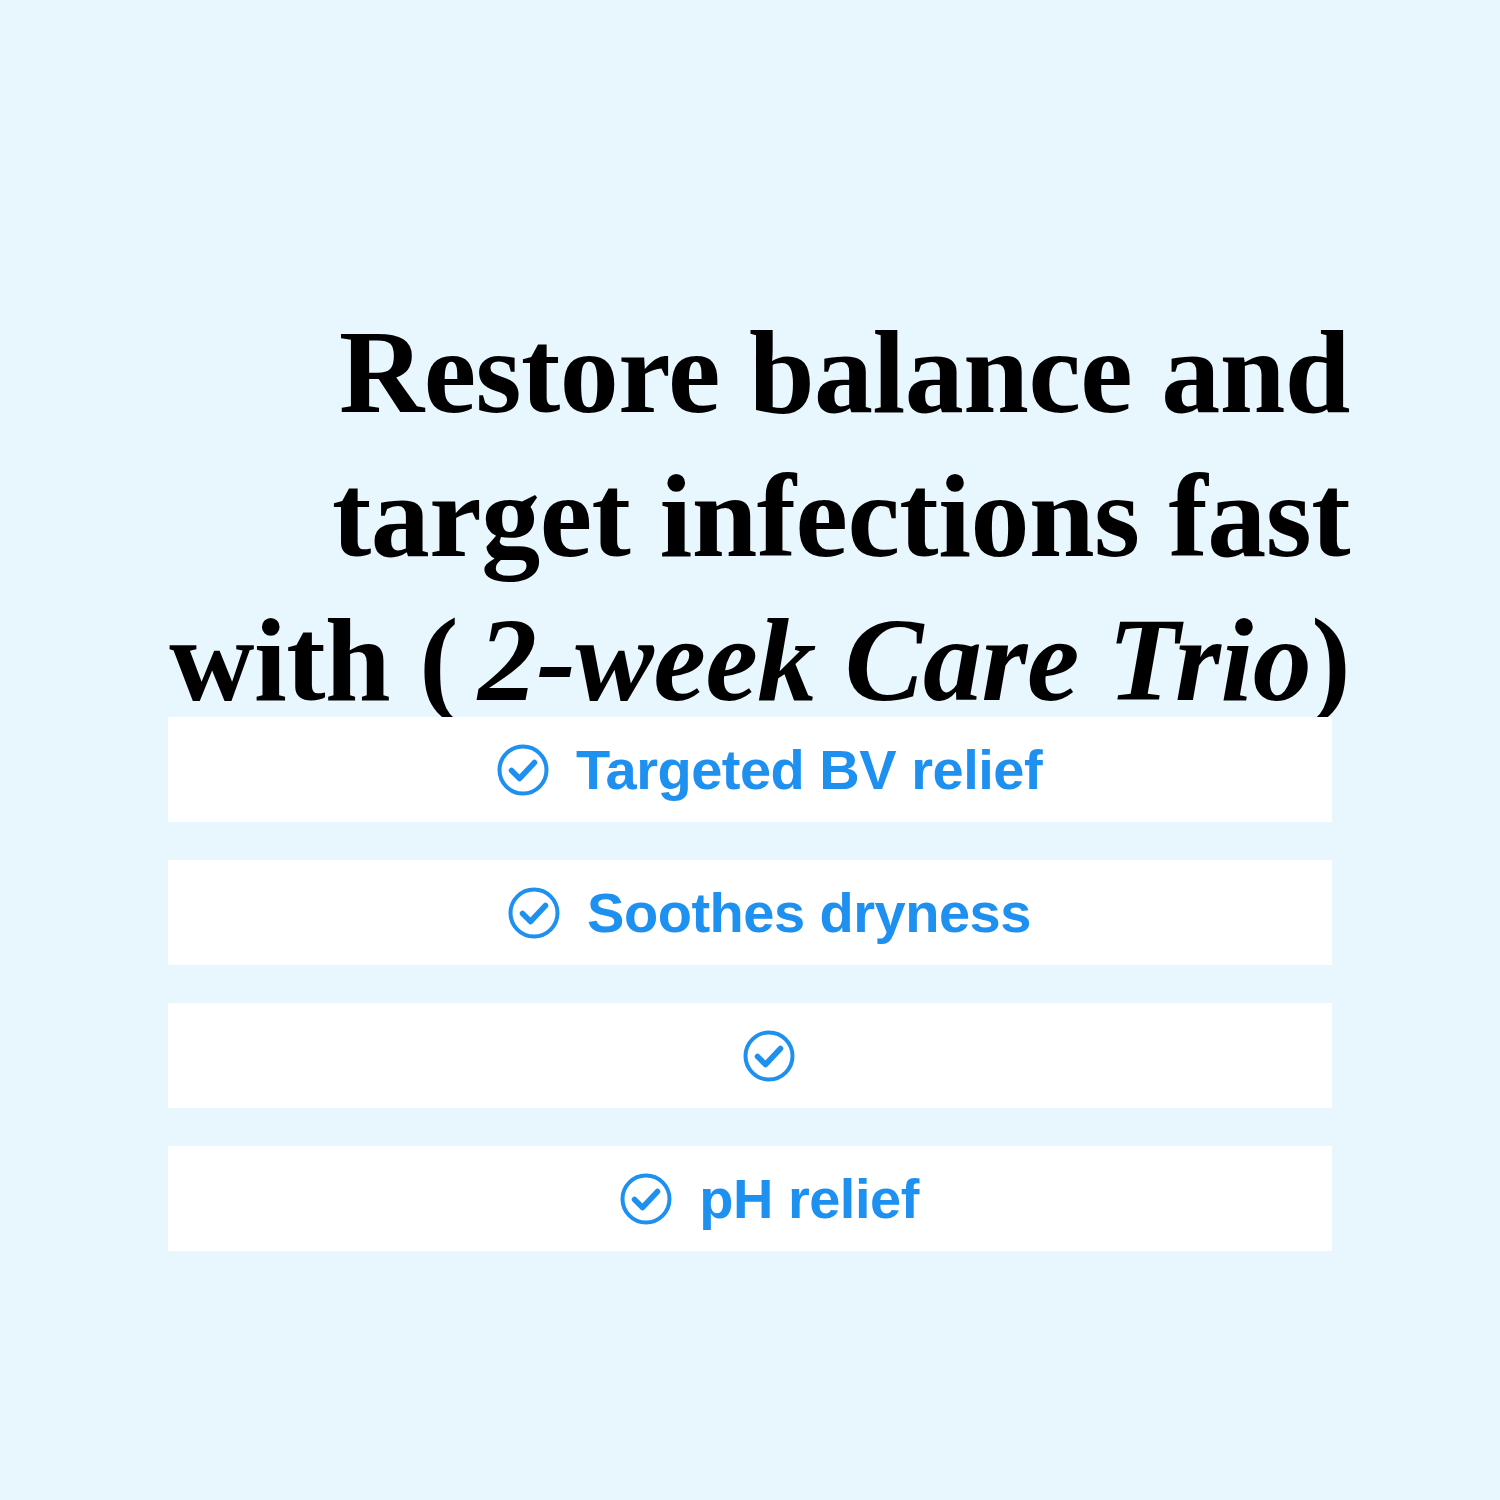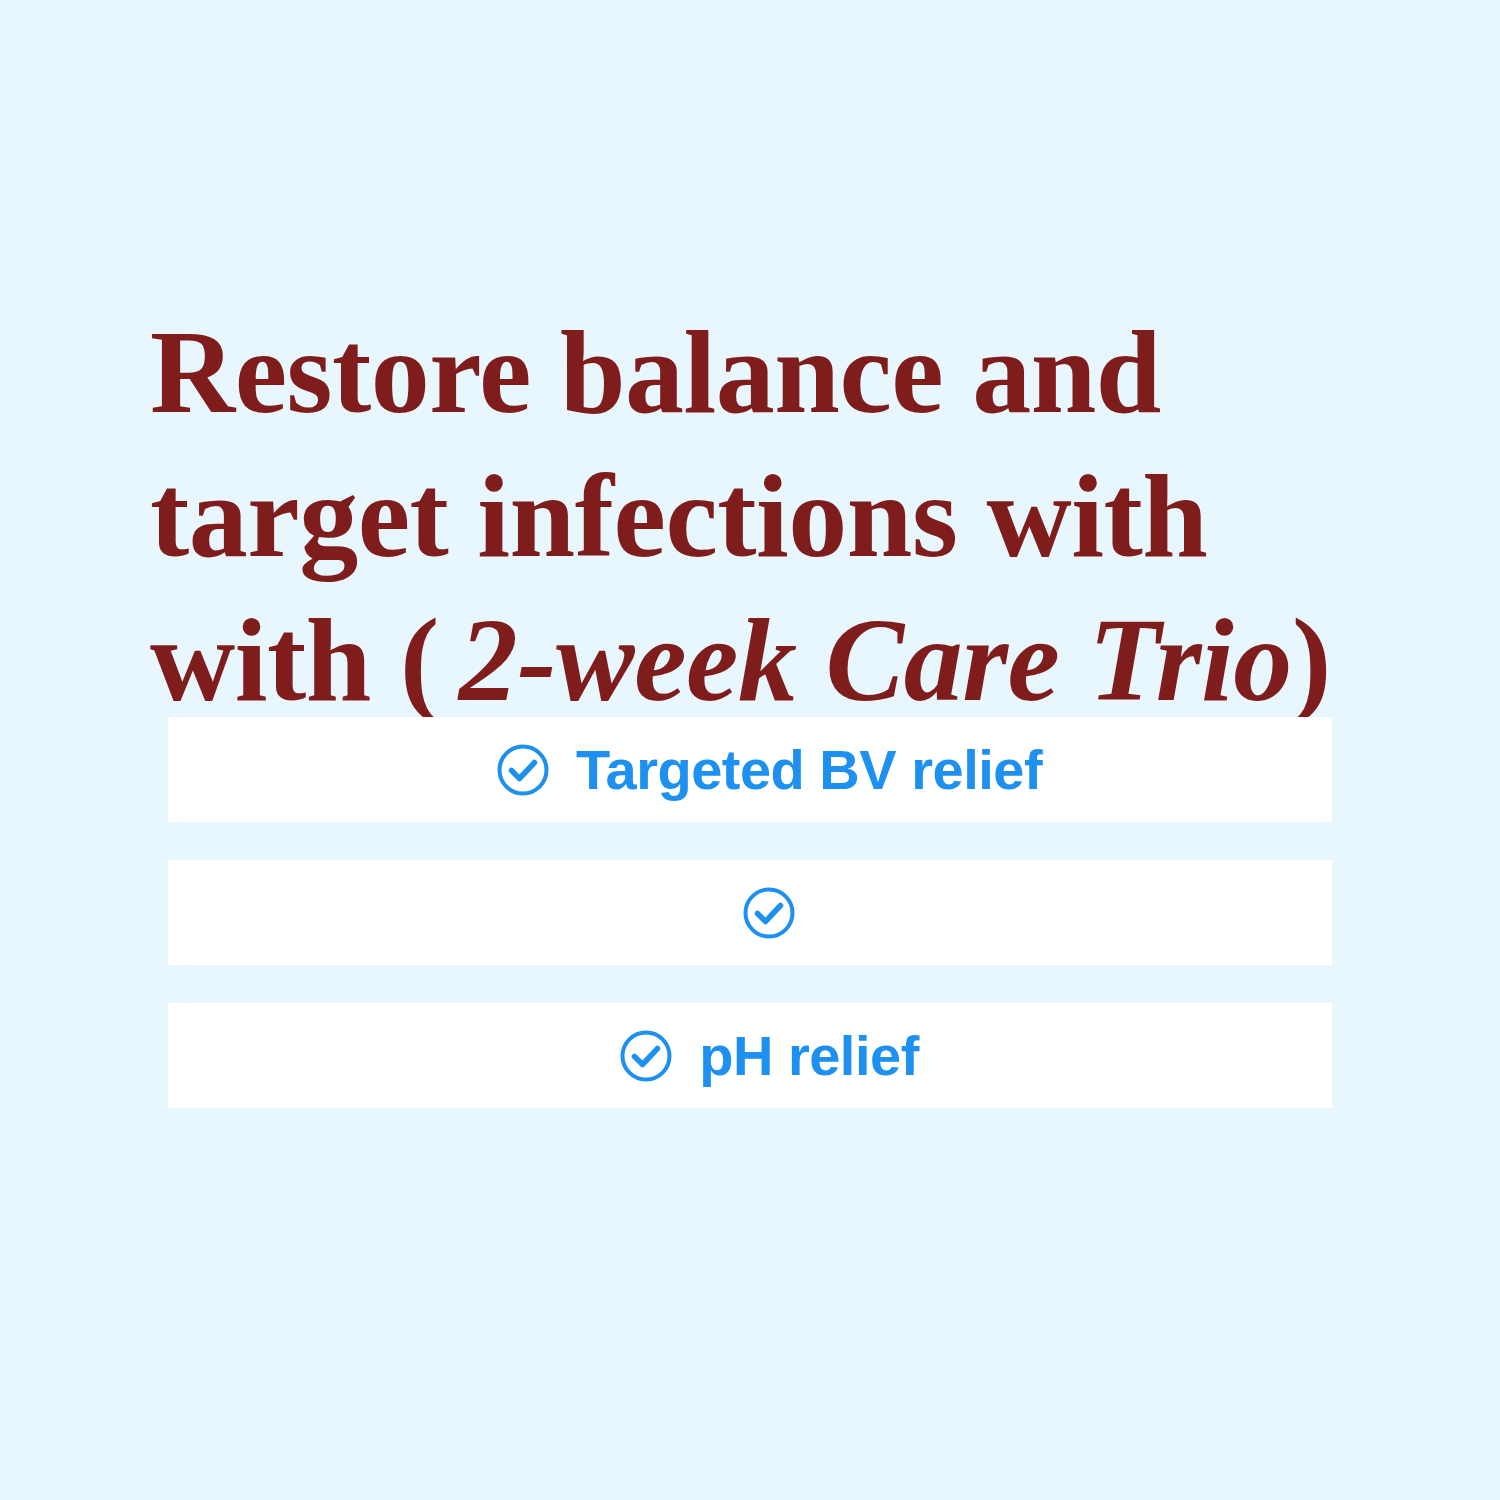--- a/index.html
+++ b/index.html
@@ -21,27 +21,27 @@
     background: #e8f6fd;
     box-sizing: border-box;
   }
 
   
   .headline {
     position: absolute;
     top: 222px;
     left: 150px;
     width: 1200px;
-    text-align: left;
+    text-align: right;
     font-family: "Liberation Serif", "DejaVu Serif", serif;
     font-weight: 700;
     font-size: 118px;
     line-height: 1.22;
     letter-spacing: -0.5px;
-    color: #7f1d1d;
+    color: #000000;
   }
   .headline .em {
     font-style: italic;
     font-weight: 700;
     margin-left: 20px;
   }
   .headline .paren {
     font-style: normal;
     font-weight: 700;
   }
@@ -90,36 +90,45 @@
     white-space: nowrap;
   }
 </style>
 </head>
 <body>
 
 <div class="page">
 
   <h1 class="headline">
     <span>Restore balance and</span><br>
-    <span>target infections with</span><br>
+    <span>target infections fast</span><br>
     <span>with </span><span class="paren">(</span><span class="em">2-week Care Trio</span><span class="paren">)</span>
   </h1>
 
   <div class="benefits">
 
     <div class="benefit-row">
       <div class="benefit-inner">
         <svg class="check-icon" viewBox="0 0 54 54">
           <circle cx="27" cy="27" r="23.5" fill="none" stroke="#1e90f0" stroke-width="4"></circle>
           <path d="M15.5 27.5 L23.5 35.5 L38.5 19.5" fill="none" stroke="#1e90f0" stroke-width="5.5" stroke-linecap="round" stroke-linejoin="round"></path>
         </svg>
         <span class="benefit-label">Targeted BV relief</span>
       </div>
     </div>
 
+    <div class="benefit-row">
+      <div class="benefit-inner">
+        <svg class="check-icon" viewBox="0 0 54 54">
+          <circle cx="27" cy="27" r="23.5" fill="none" stroke="#1e90f0" stroke-width="4"></circle>
+          <path d="M15.5 27.5 L23.5 35.5 L38.5 19.5" fill="none" stroke="#1e90f0" stroke-width="5.5" stroke-linecap="round" stroke-linejoin="round"></path>
+        </svg>
+        <span class="benefit-label">Soothes dryness</span>
+      </div>
+    </div>
 
     <div class="benefit-row">
       <div class="benefit-inner">
         <svg class="check-icon" viewBox="0 0 54 54">
           <circle cx="27" cy="27" r="23.5" fill="none" stroke="#1e90f0" stroke-width="4"></circle>
           <path d="M15.5 27.5 L23.5 35.5 L38.5 19.5" fill="none" stroke="#1e90f0" stroke-width="5.5" stroke-linecap="round" stroke-linejoin="round"></path>
         </svg>
       </div>
     </div>
 

